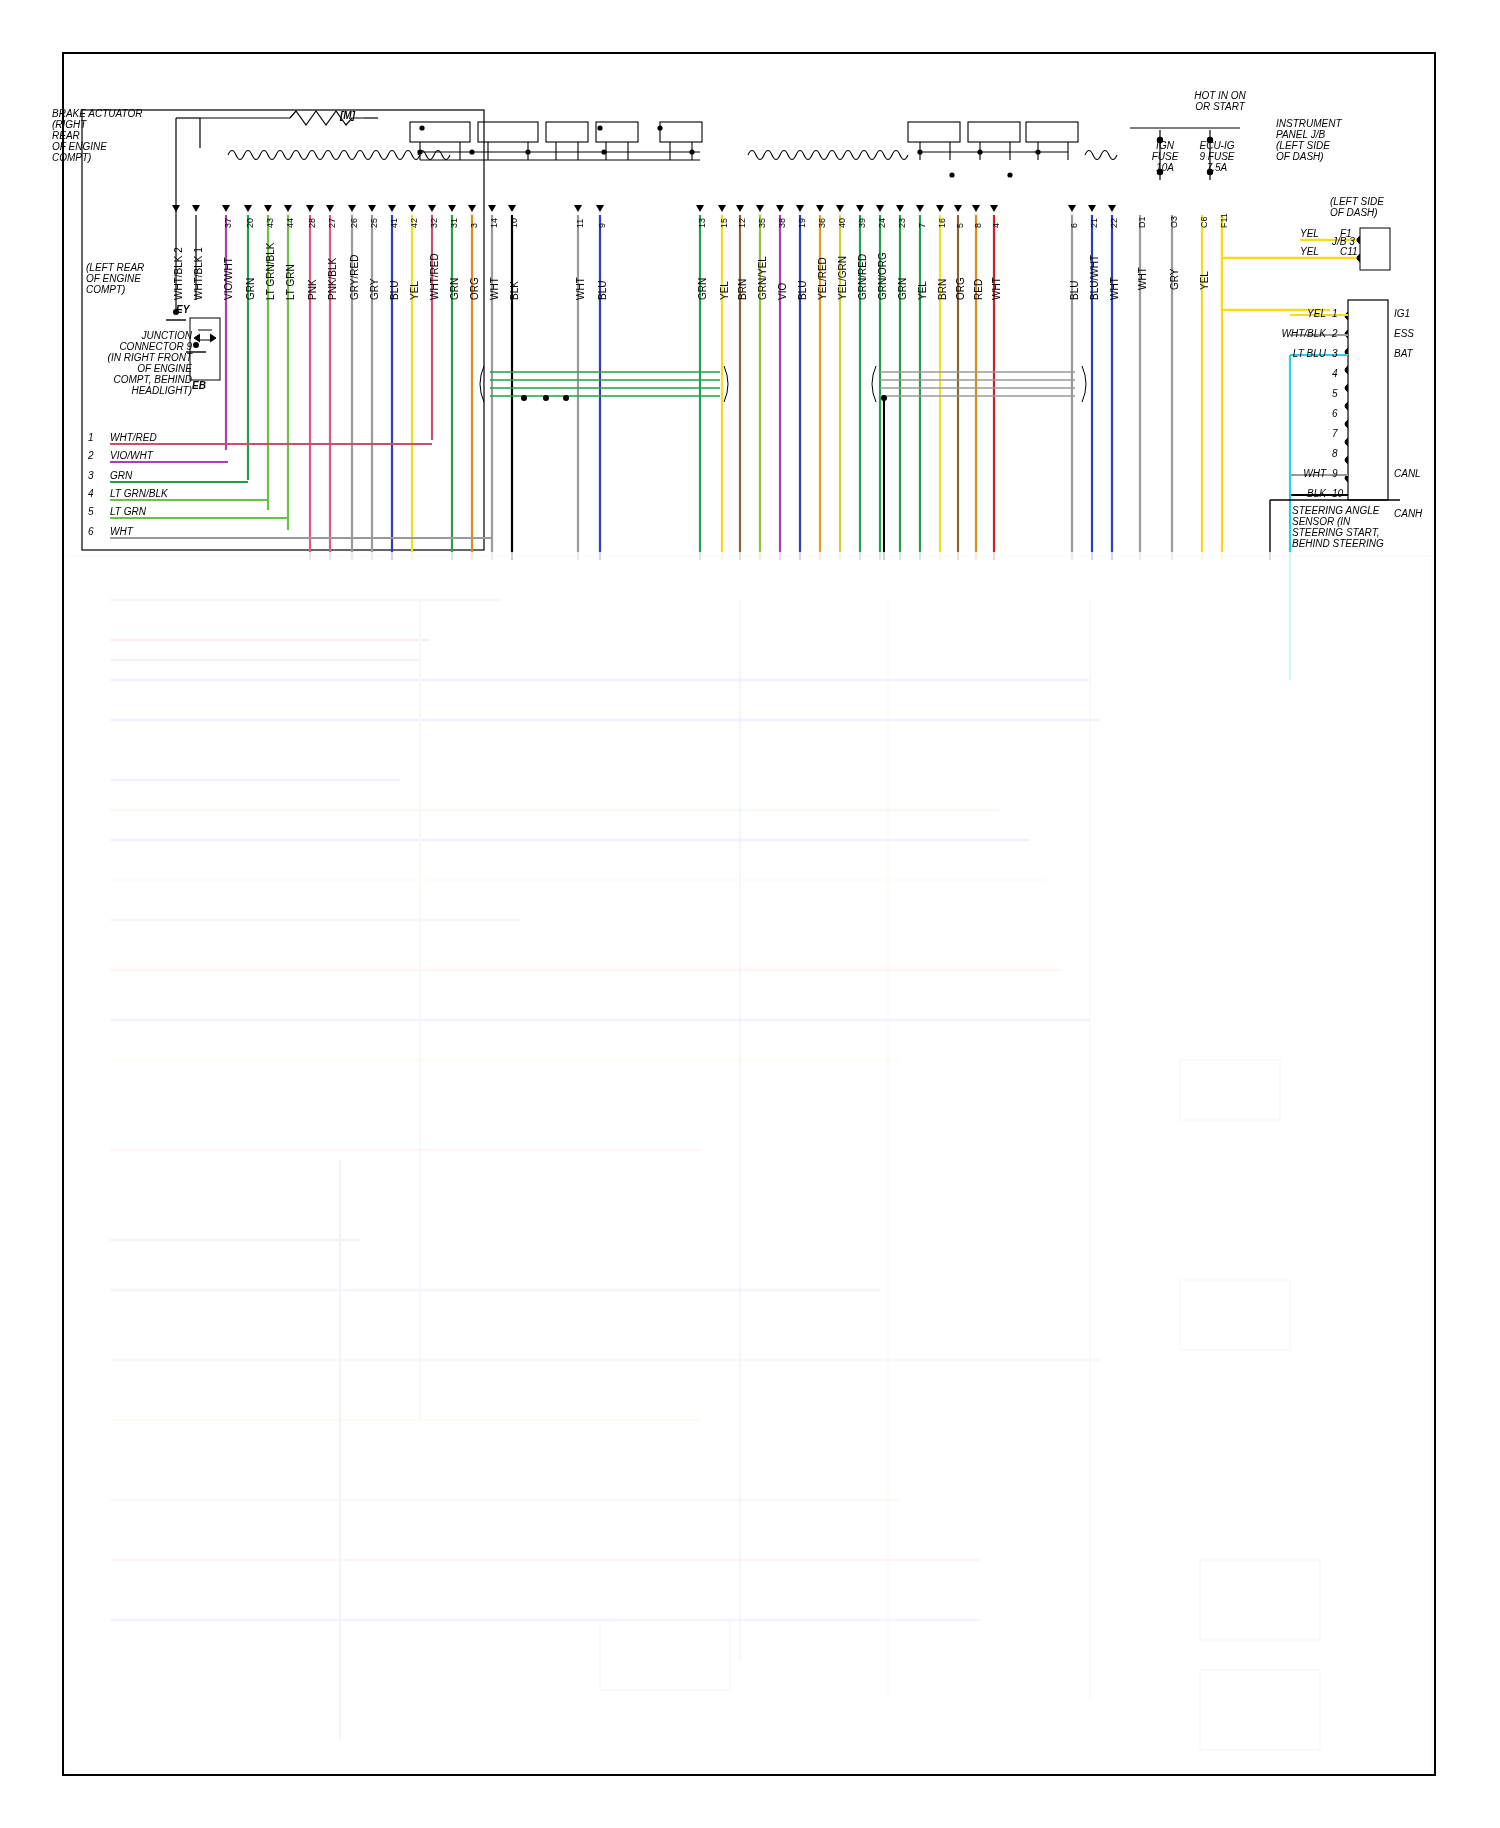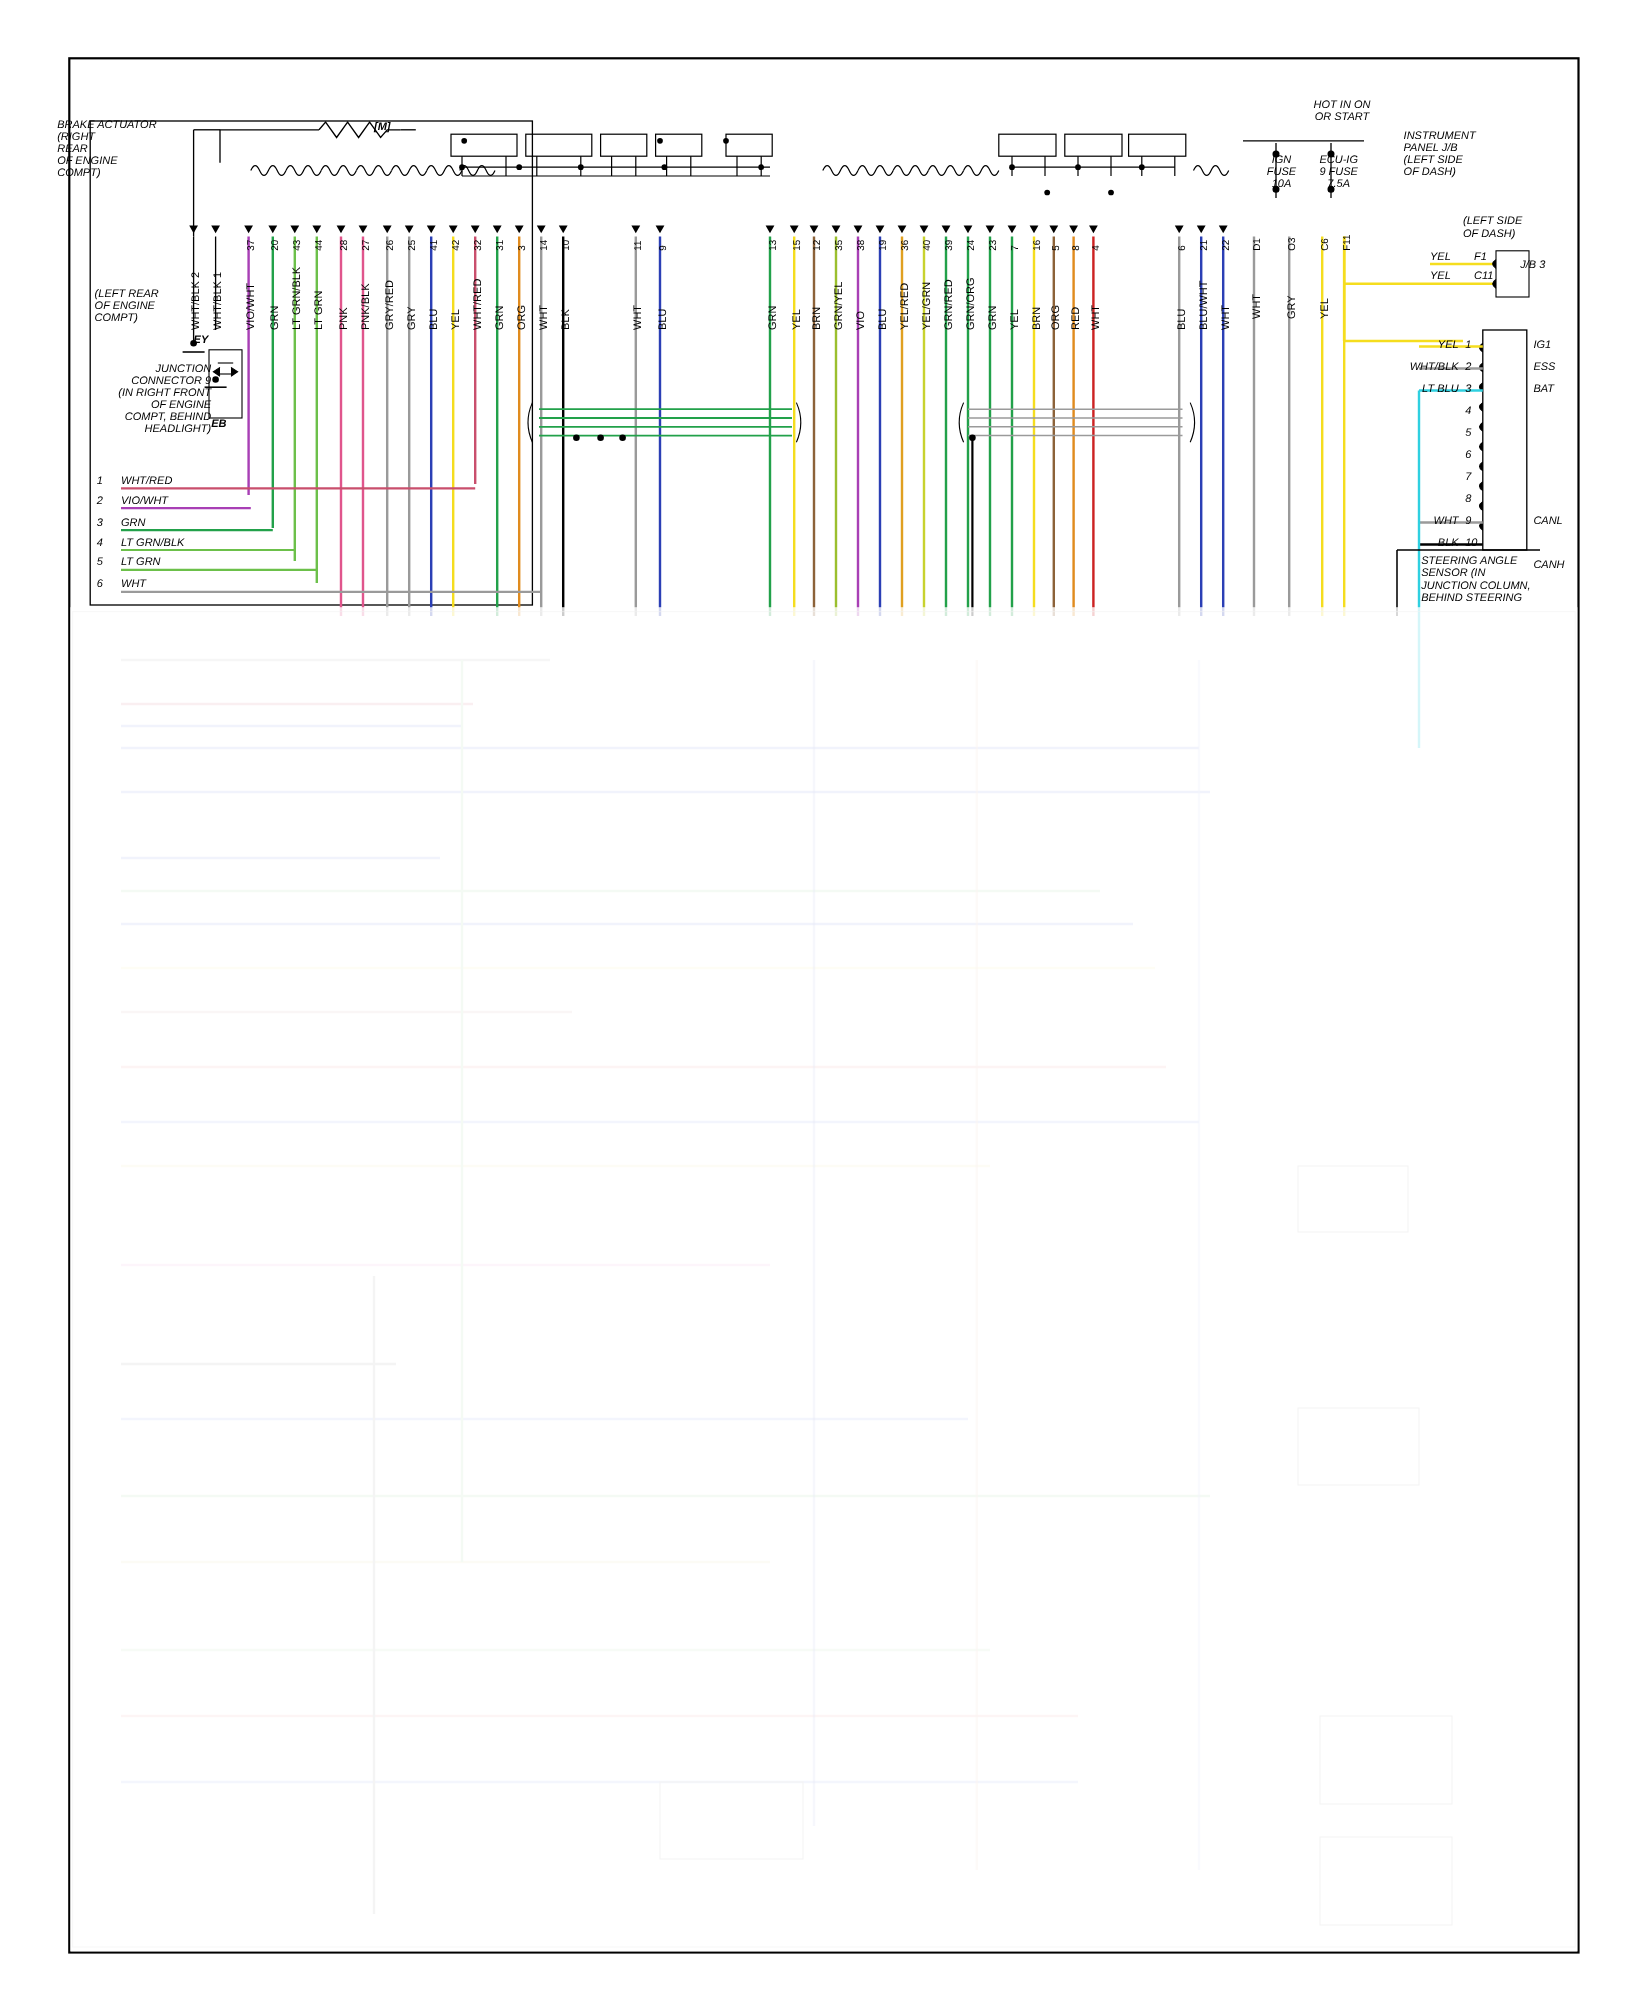--- a/index.html
+++ b/index.html
@@ -323,30 +323,30 @@
   <div class="txt b" style="left:340px; top:110px;">[M]</div>
 
   <div class="txt" style="left:1160px; top:90px; width:120px; text-align:center;">HOT IN ON
 OR START</div>
   <div class="txt" style="left:1276px; top:118px; width:110px;">INSTRUMENT
 PANEL J/B
 (LEFT SIDE
 OF DASH)</div>
   <div class="txt" style="left:1330px; top:196px; width:110px;">(LEFT SIDE
 OF DASH)</div>
-  <div class="txt" style="left:1382px; top:236px;text-align:center;">J/B 3</div>
+  <div class="txt" style="left:1332px; top:236px;text-align:center;">J/B 3</div>
   <div class="txt" style="left:1142px; top:140px; width:46px; text-align:center;">IGN
 FUSE
 10A</div>
   <div class="txt" style="left:1190px; top:140px; width:54px; text-align:center;">ECU-IG
 9 FUSE
 7.5A</div>
   <div class="txt" style="left:1292px; top:505px; width:130px;">STEERING ANGLE
 SENSOR (IN
-JUNCTION COLUMN,
+STEERING START,
 BEHIND STEERING</div>
 
   <div id="terminals-layer">
       <div class="vert" style="left: 173px; top: 300px;">WHT/BLK 2</div>
       <div style="position: absolute; left: 172px; top: 205px; width: 0px; height: 0px; border-left: 4px solid transparent; border-right: 4px solid transparent; border-top: 7px solid rgb(0, 0, 0);"></div>
       <div class="vert" style="left: 193px; top: 300px;">WHT/BLK 1</div>
       <div style="position: absolute; left: 192px; top: 205px; width: 0px; height: 0px; border-left: 4px solid transparent; border-right: 4px solid transparent; border-top: 7px solid rgb(0, 0, 0);"></div>
       <div class="vnum" style="left: 223px; top: 228px;">37</div>
       <div class="vert" style="left: 223px; top: 300px;">VIO/WHT</div>
       <div style="position: absolute; left: 222px; top: 205px; width: 0px; height: 0px; border-left: 4px solid transparent; border-right: 4px solid transparent; border-top: 7px solid rgb(0, 0, 0);"></div>

